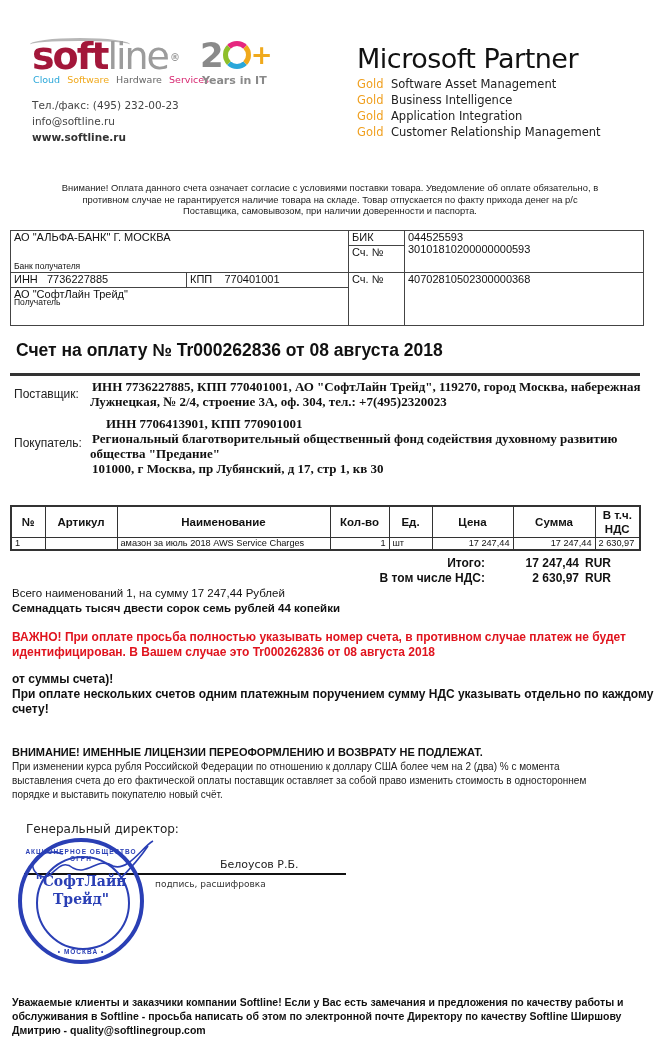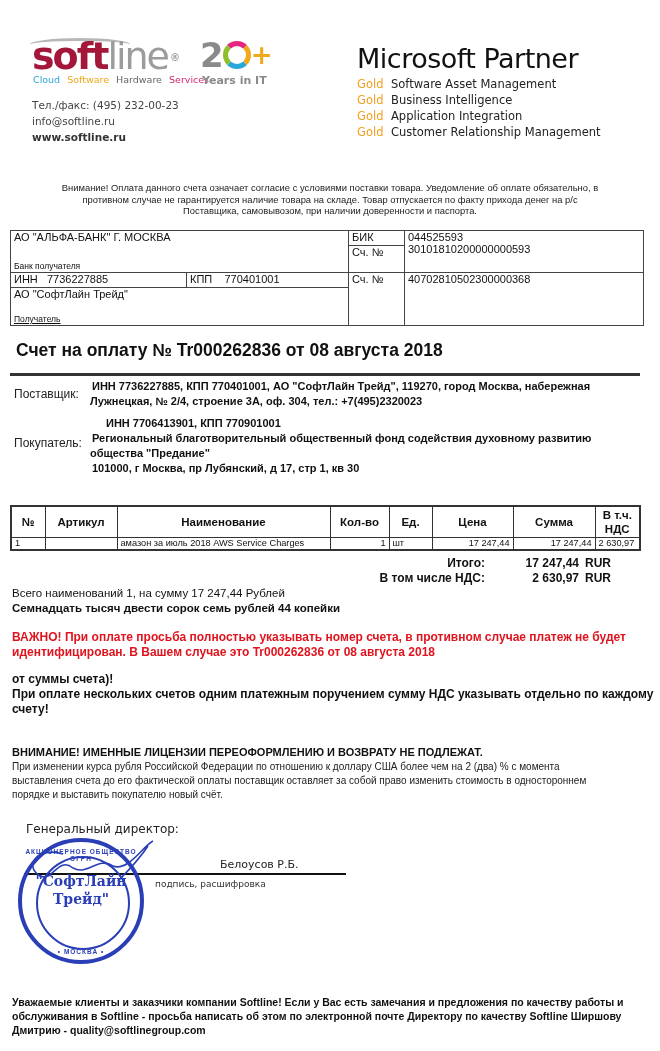--- a/index.html
+++ b/index.html
@@ -33,21 +33,21 @@
   
   table { border-collapse:collapse; }
   .bank { left:10px; top:230px; width:634px; font-size:11px; }
   .bank td { border:1px solid #444; padding:0 3px; vertical-align:top; }
   .bank .small { font-size:8.5px; }
 
   .invoice-title { left:16px; top:340px; font-size:17.5px; font-weight:bold; }
   .title-rule { left:10px; top:373px; width:630px; height:3px; background:#333; }
 
   .party-label { font-size:12px; color:#222; }
-  .party-text { font-size:11px; font-weight:bold; line-height:15px; }
+  .party-text { font-size:13px; font-weight:bold; line-height:15px;font-family:Liberation Serif, serif; }
 
   
   .items { left:10px; top:505px; width:631px; border:2px solid #333; }
   .items th { border:1px solid #333; font-size:11.5px; font-weight:bold; height:30px; padding:0 2px; text-align:center; }
   .items td { border:1px solid #333; font-size:9.2px; height:11px; padding:0 3px; line-height:11px; }
   .r { text-align:right; }
 
   .totals { font-size:12px; font-weight:bold; }
 
   .p { font-size:11.5px; line-height:15px; }
@@ -118,21 +118,21 @@
   </tr>
   <tr style="height:15px">
     <td><span>ИНН</span>&nbsp;&nbsp;&nbsp;<span>7736227885</span></td>
     <td><span>КПП</span>&nbsp;&nbsp;&nbsp;&nbsp;<span>770401001</span></td>
     <td rowspan="2">Сч. №</td>
     <td rowspan="2">40702810502300000368</td>
   </tr>
   <tr style="height:38px">
     <td colspan="2" style="position:relative;">
       <div> АО "СофтЛайн Трейд"</div>
-      <div class="small" style="position:absolute; bottom:1px; left:3px;text-decoration:underline;">Получатель</div>
+      <div class="small" style="position:absolute; bottom:18px; left:3px;">Получатель</div>
     </td>
   </tr>
 </tbody>
   </table>
 
 <div class="abs invoice-title">Счет на оплату № Tr000262836 от 08 августа 2018</div>
 <div class="abs title-rule"></div>
 
 <div class="abs party-label" style="left:14px; top:387px;">Поставщик:</div>
 <div class="abs party-text" style="left:90px; top:379px;">

